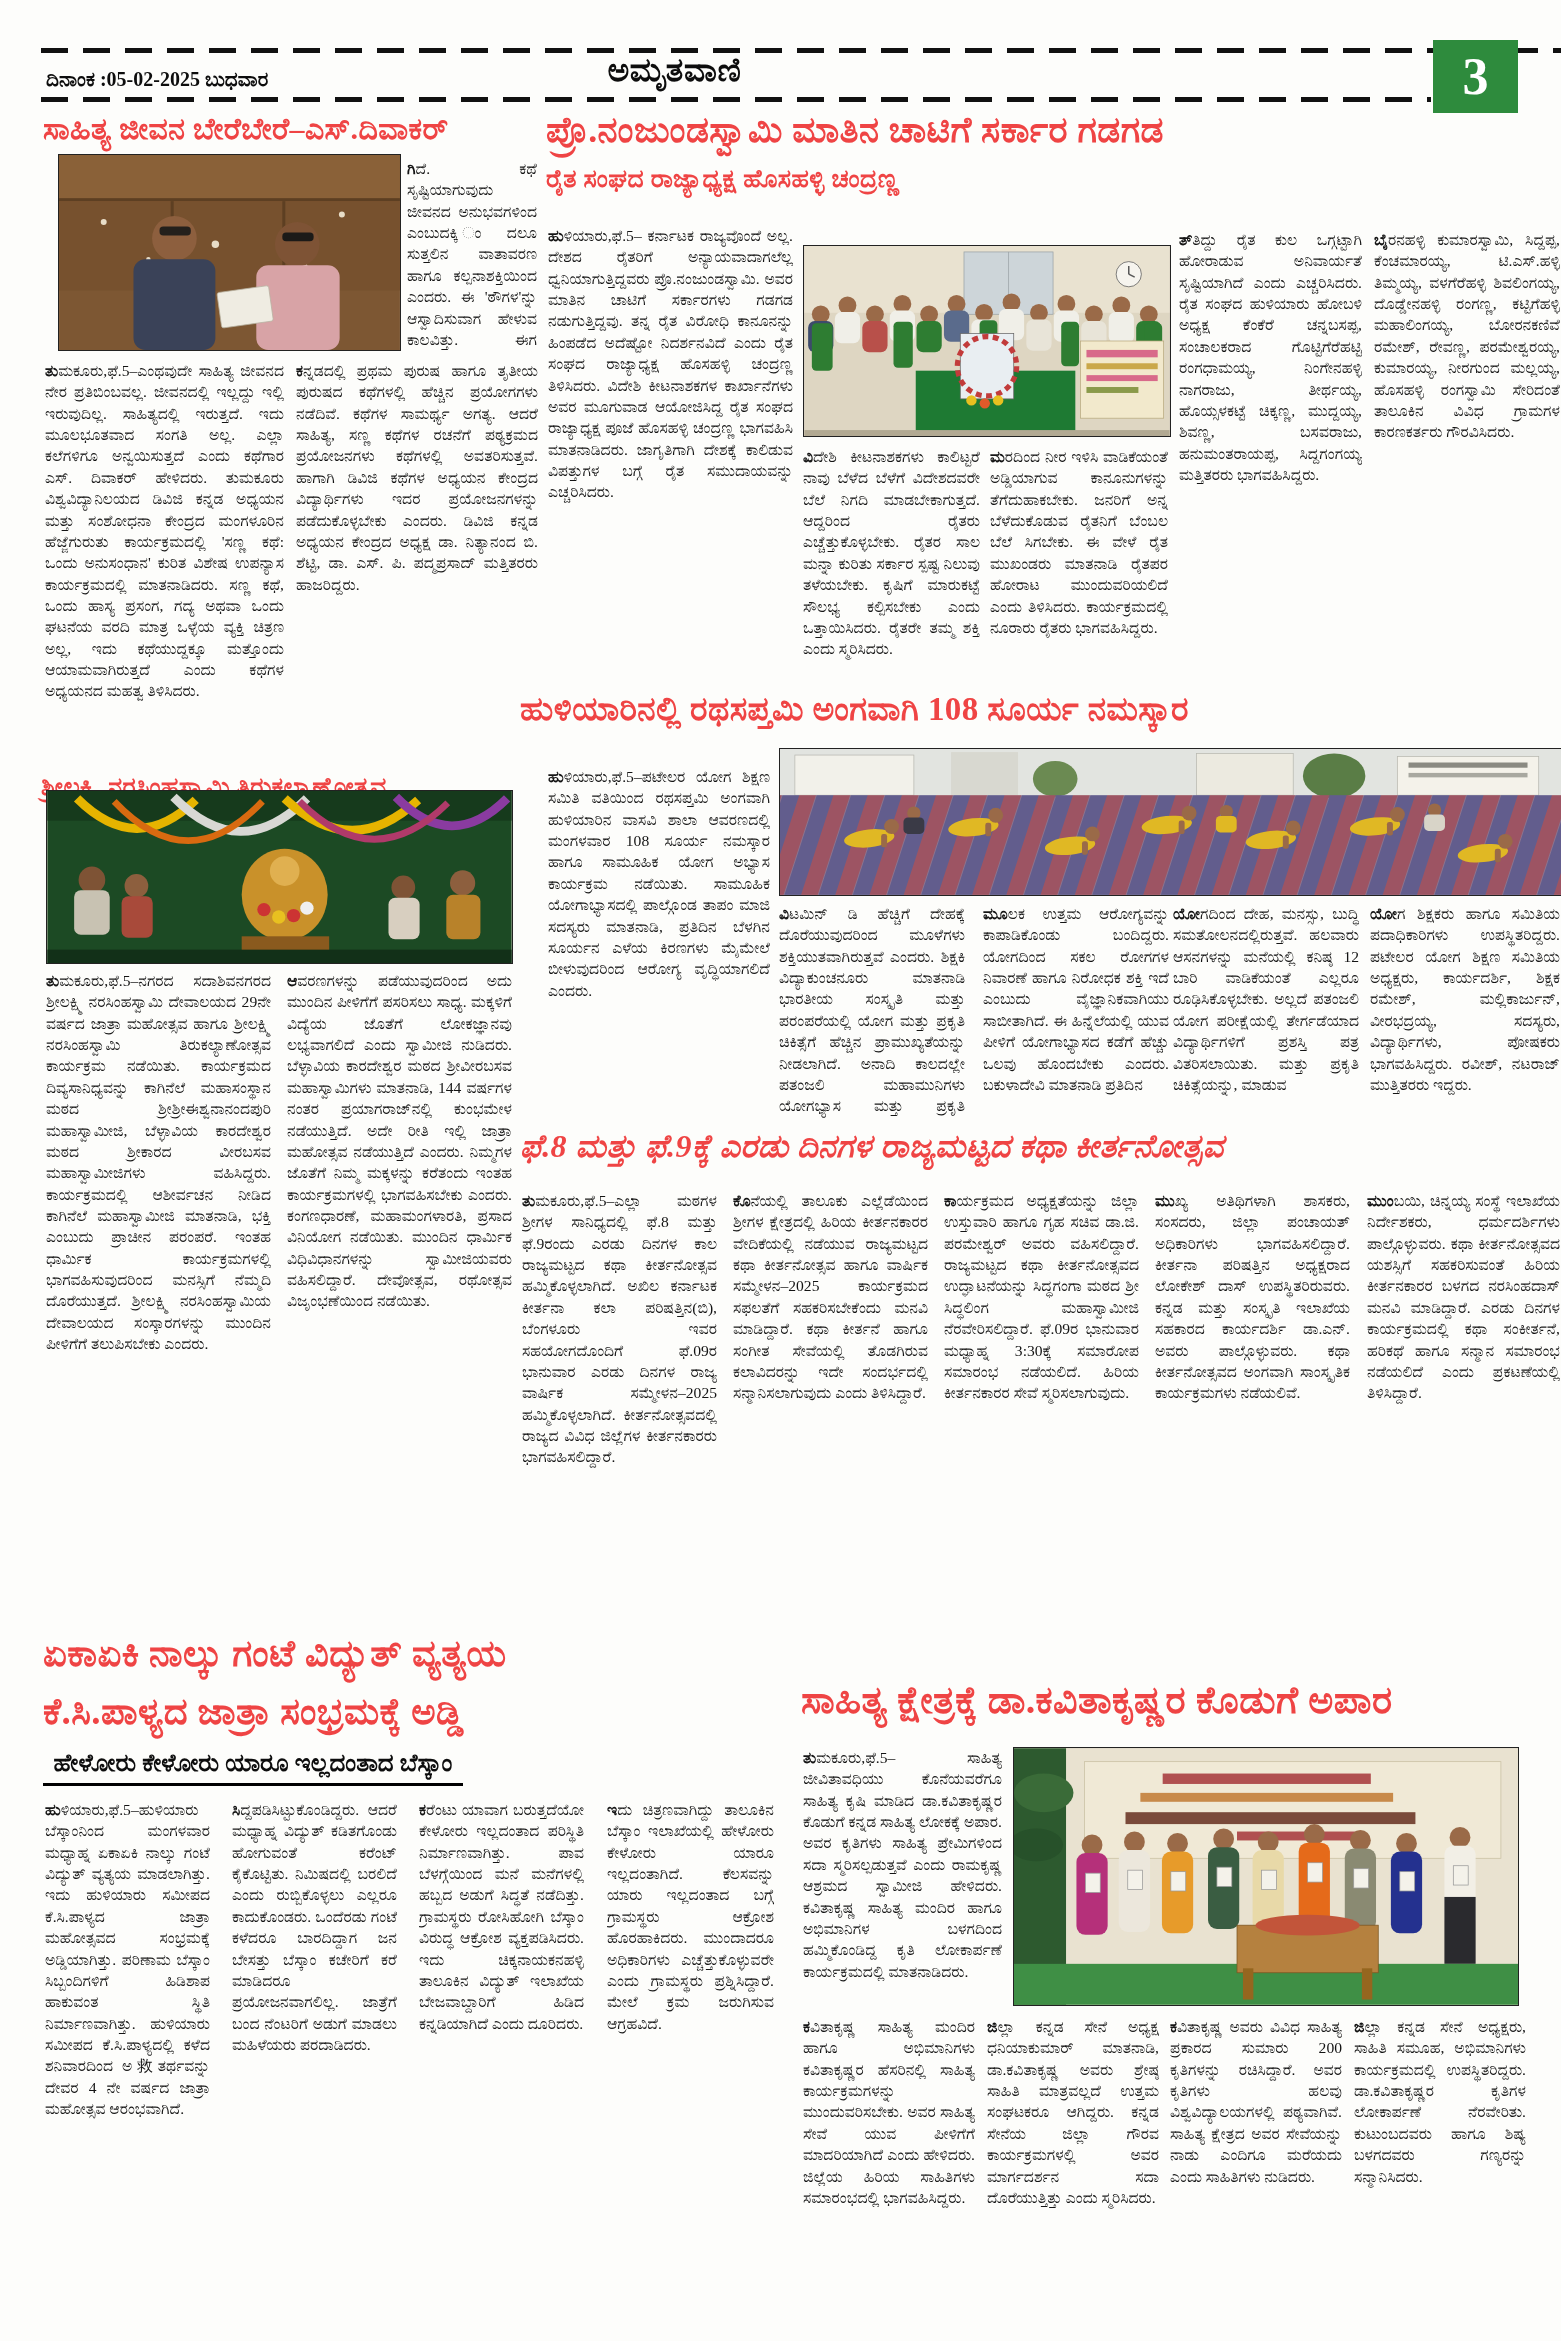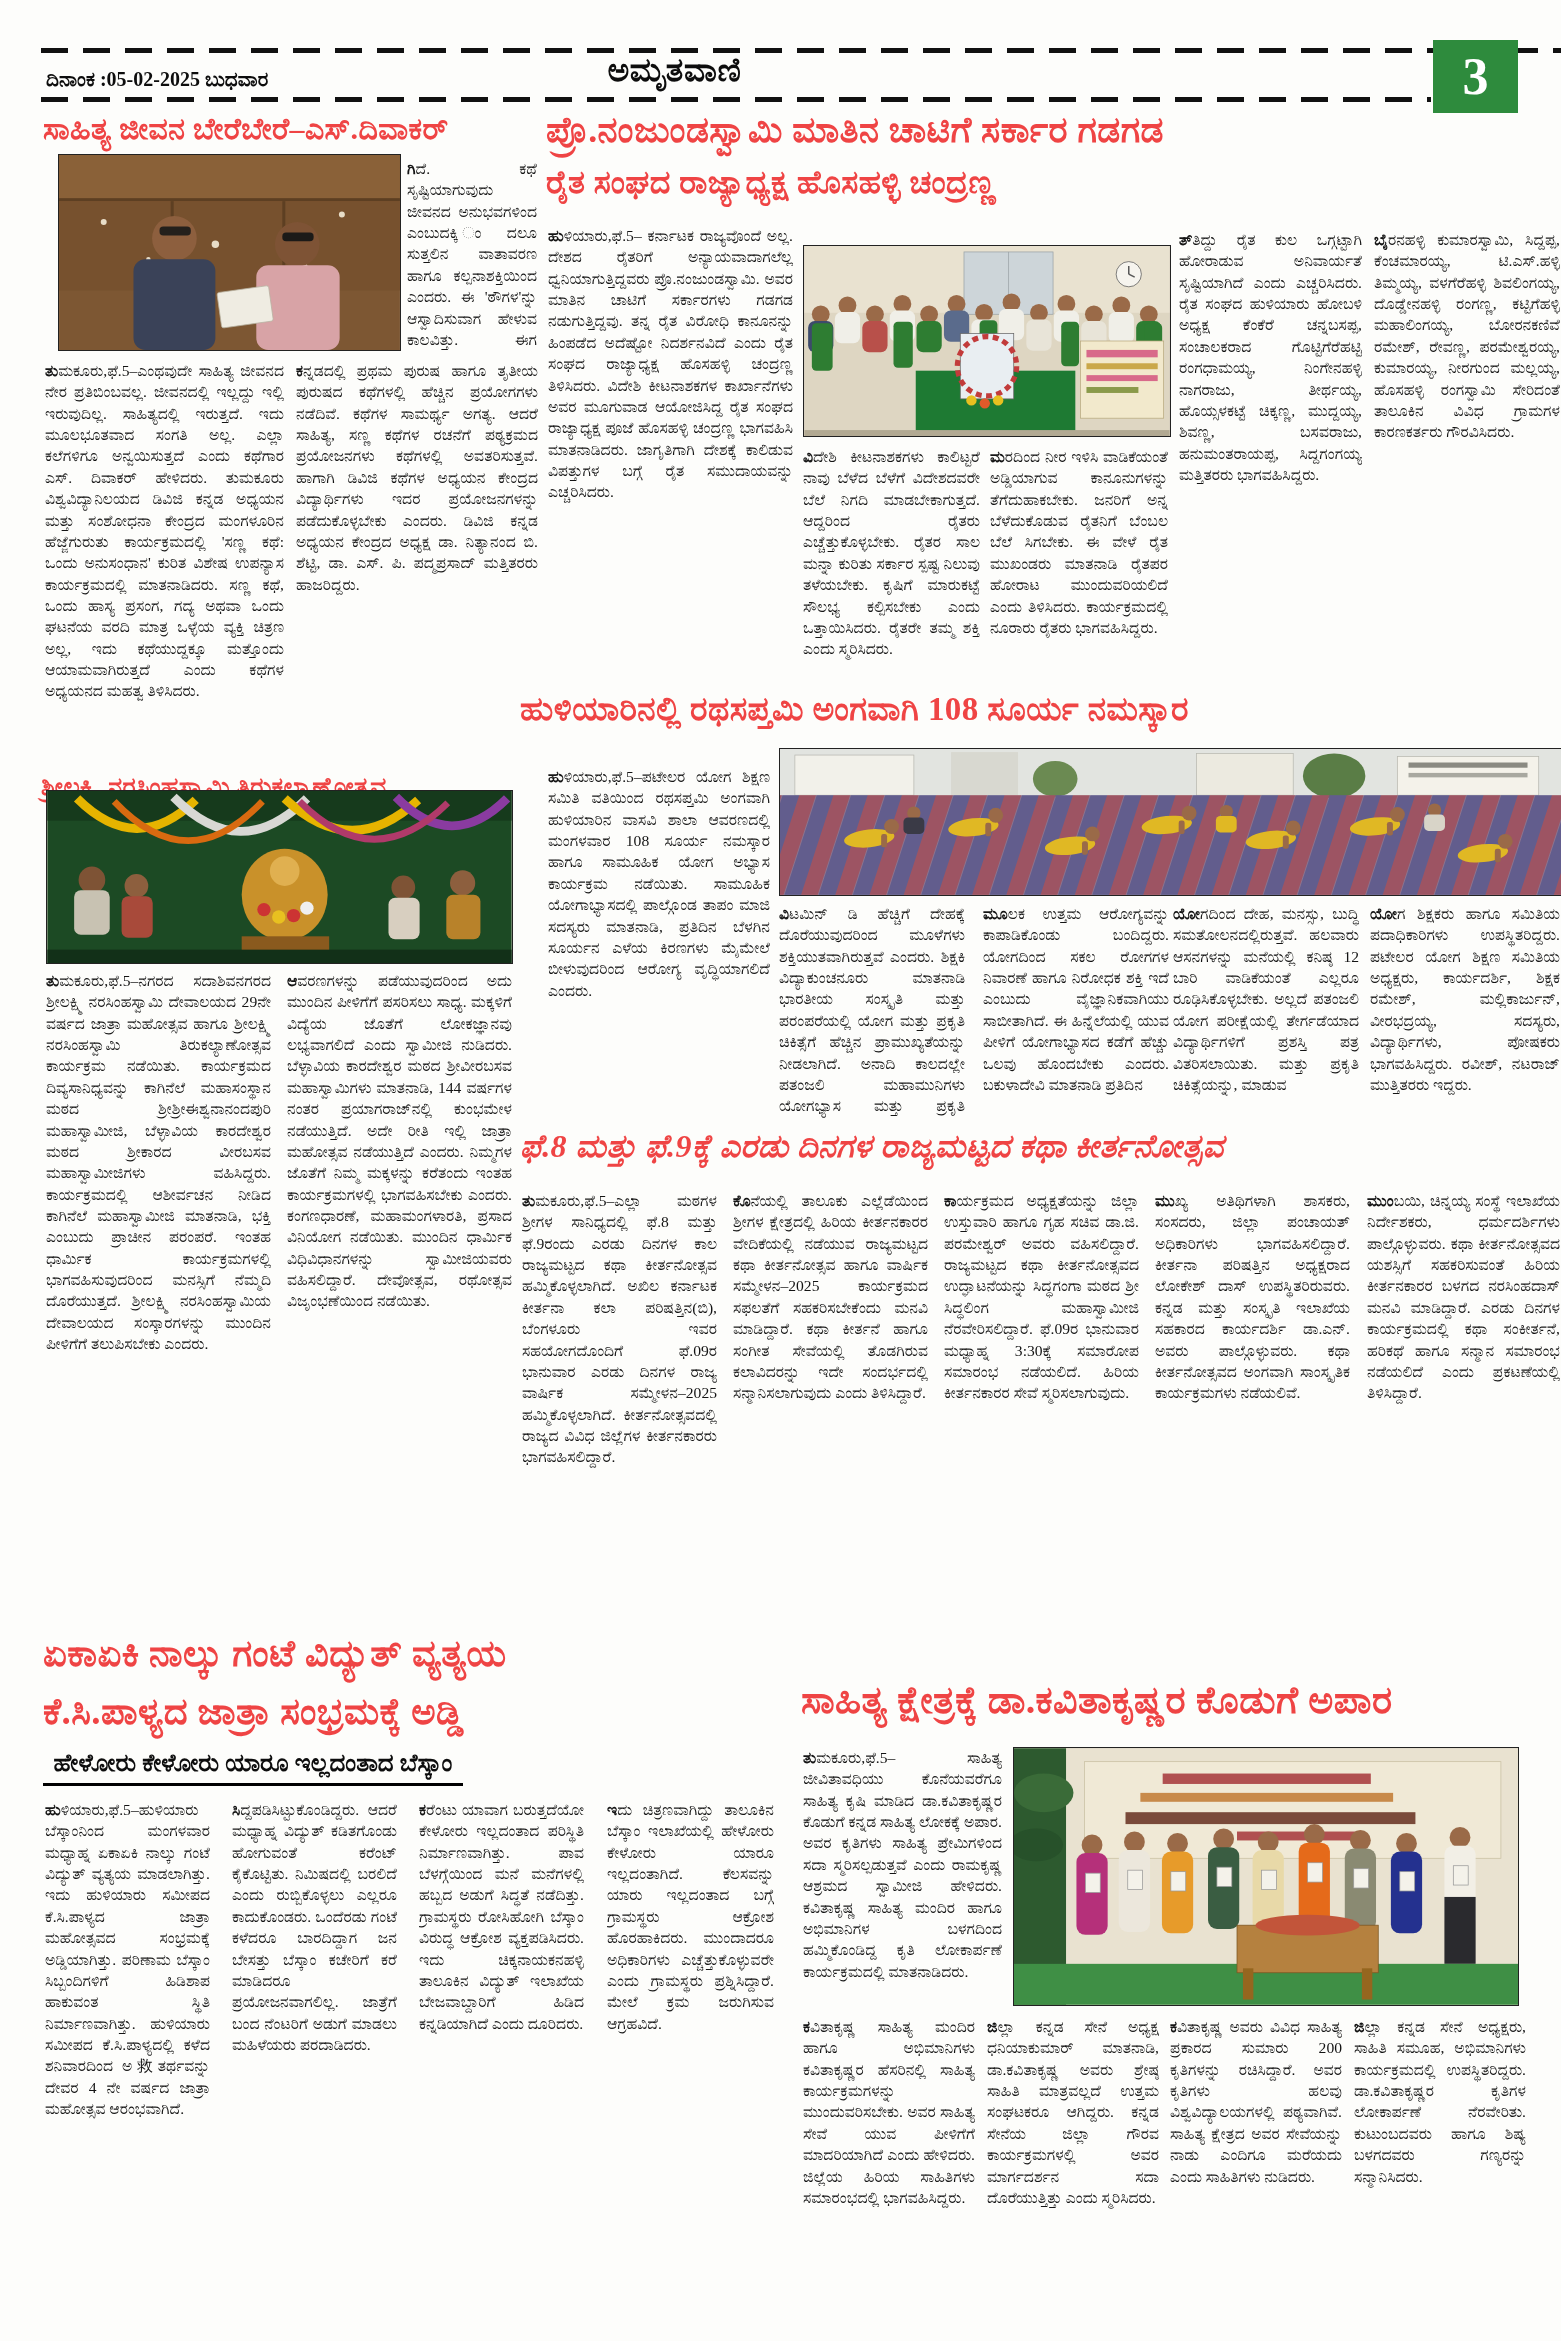--- a/index.html
+++ b/index.html
@@ -52,21 +52,21 @@
       <rect x="265" y="148" width="112" height="114" rx="16" fill="#d8a3a6"></rect>
     <rect x="215" y="180" width="70px" height="48" rx="3" fill="#efece2" stroke="#b8b2a2" transform="rotate(-8 250 204)"></rect>
   </svg>
 </div>
 
 <div class="col" style="left:407px;top:158px;width:130px;height:195px;">ಗಿದೆ. ಕಥೆ ಸೃಷ್ಟಿಯಾಗುವುದು ಜೀವನದ ಅನುಭವಗಳಿಂದ ಎಂಬುದಕ್ಕಿ ಂದಲೂ ಸುತ್ತಲಿನ ವಾತಾವರಣ ಹಾಗೂ ಕಲ್ಪನಾಶಕ್ತಿಯಿಂದ ಎಂದರು. ಈ 'ಠೌಗಳ'ನ್ನು ಆಸ್ವಾದಿಸುವಾಗ ಹೇಳುವ ಕಾಲವಿತ್ತು. ಈಗ ಪುಸ್ತಕದಲ್ಲಿ ಓದಬೇಕಿದೆ. ಕಥೆ ಚಿತ್ರಿಸಿದ ಪಾತ್ರಗಳನ್ನು ಹಿಡಿದಿಟ್ಟುಕೊಂಡು ಓದಿಸಿಕೊಳ್ಳುತ್ತವೆ. ನ್ಯಕ್ಷ ಕಲಿ ಇ�ತ್ತೀಚಿನ ಕಥೆಗಳಲ್ಲಿ ಪಠ್ಯಕ್ರಮ ಹಾಗೂ ಅಭ್ಯಾಸಗಳು ಉತ್ತಮ ಕಥೆಗಳೆ ಅಲ್ಲ. ಆದರೆ ಸಾಹಿತ್ಯ, ಸಣ್ಣ ಕಥೆಗಳ ರಚನೆಗೆ ಪಠ್ಯಕ್ರಮದ ಅವಶ್ಯಕತೆ ಇದೆ ಎಂದು ಹೇಳಿದರು.</div>
 <div class="col" style="left:45px;top:360px;width:239px;height:373px;">ತುಮಕೂರು,ಫೆ.5–ಎಂಥವುದೇ ಸಾಹಿತ್ಯ ಜೀವನದ ನೇರ ಪ್ರತಿಬಿಂಬವಲ್ಲ. ಜೀವನದಲ್ಲಿ ಇಲ್ಲದ್ದು ಇಲ್ಲಿ ಇರುವುದಿಲ್ಲ. ಸಾಹಿತ್ಯದಲ್ಲಿ ಇರುತ್ತದೆ. ಇದು ಮೂಲಭೂತವಾದ ಸಂಗತಿ ಅಲ್ಲ. ಎಲ್ಲಾ ಕಲೆಗಳಿಗೂ ಅನ್ವಯಿಸುತ್ತದೆ ಎಂದು ಕಥೆಗಾರ ಎಸ್. ದಿವಾಕರ್ ಹೇಳಿದರು. ತುಮಕೂರು ವಿಶ್ವವಿದ್ಯಾನಿಲಯದ ಡಿವಿಜಿ ಕನ್ನಡ ಅಧ್ಯಯನ ಮತ್ತು ಸಂಶೋಧನಾ ಕೇಂದ್ರದ ಮಂಗಳೂರಿನ ಹೆಜ್ಜೆಗುರುತು ಕಾರ್ಯಕ್ರಮದಲ್ಲಿ 'ಸಣ್ಣ ಕಥೆ: ಒಂದು ಅನುಸಂಧಾನ' ಕುರಿತ ವಿಶೇಷ ಉಪನ್ಯಾಸ ಕಾರ್ಯಕ್ರಮದಲ್ಲಿ ಮಾತನಾಡಿದರು. ಸಣ್ಣ ಕಥೆ, ಒಂದು ಹಾಸ್ಯ ಪ್ರಸಂಗ, ಗದ್ಯ ಅಥವಾ ಒಂದು ಘಟನೆಯ ವರದಿ ಮಾತ್ರ ಒಳ್ಳೆಯ ವ್ಯಕ್ತಿ ಚಿತ್ರಣ ಅಲ್ಲ, ಇದು ಕಥೆಯುದ್ದಕ್ಕೂ ಮತ್ತೊಂದು ಆಯಾಮವಾಗಿರುತ್ತದೆ ಎಂದು ಕಥೆಗಳ ಅಧ್ಯಯನದ ಮಹತ್ವ ತಿಳಿಸಿದರು.</div>
 <div class="col" style="left:296px;top:360px;width:242px;height:373px;">ಕನ್ನಡದಲ್ಲಿ ಪ್ರಥಮ ಪುರುಷ ಹಾಗೂ ತೃತೀಯ ಪುರುಷದ ಕಥೆಗಳಲ್ಲಿ ಹೆಚ್ಚಿನ ಪ್ರಯೋಗಗಳು ನಡೆದಿವೆ. ಕಥೆಗಳ ಸಾಮರ್ಥ್ಯ ಅಗತ್ಯ. ಆದರೆ ಸಾಹಿತ್ಯ, ಸಣ್ಣ ಕಥೆಗಳ ರಚನೆಗೆ ಪಠ್ಯಕ್ರಮದ ಪ್ರಯೋಜನಗಳು ಕಥೆಗಳಲ್ಲಿ ಅವತರಿಸುತ್ತವೆ. ಹಾಗಾಗಿ ಡಿವಿಜಿ ಕಥೆಗಳ ಅಧ್ಯಯನ ಕೇಂದ್ರದ ವಿದ್ಯಾರ್ಥಿಗಳು ಇದರ ಪ್ರಯೋಜನಗಳನ್ನು ಪಡೆದುಕೊಳ್ಳಬೇಕು ಎಂದರು. ಡಿವಿಜಿ ಕನ್ನಡ ಅಧ್ಯಯನ ಕೇಂದ್ರದ ಅಧ್ಯಕ್ಷ ಡಾ. ನಿತ್ಯಾನಂದ ಬಿ. ಶೆಟ್ಟಿ, ಡಾ. ಎಸ್. ಪಿ. ಪದ್ಮಪ್ರಸಾದ್ ಮತ್ತಿತರರು ಹಾಜರಿದ್ದರು.</div>
 
 <div class="abs hl center" style="left:546px;top:110px;width:1011px;font-size:36px;">ಪ್ರೊ.ನಂಜುಂಡಸ್ವಾಮಿ ಮಾತಿನ ಚಾಟಿಗೆ ಸರ್ಕಾರ ಗಡಗಡ</div>
-<div class="abs hl center" style="left:546px;top:165px;width:1011px;font-size:32px;">ರೈತ ಸಂಘದ ರಾಜ್ಯಾಧ್ಯಕ್ಷ ಹೊಸಹಳ್ಳಿ ಚಂದ್ರಣ್ಣ</div>
+<div class="abs hl center" style="left:546px;top:165px;width:1011px;font-size:25px;">ರೈತ ಸಂಘದ ರಾಜ್ಯಾಧ್ಯಕ್ಷ ಹೊಸಹಳ್ಳಿ ಚಂದ್ರಣ್ಣ</div>
 
 <div class="col" style="left:548px;top:225px;width:245px;height:468px;">ಹುಳಿಯಾರು,ಫೆ.5– ಕರ್ನಾಟಕ ರಾಜ್ಯವೊಂದೆ ಅಲ್ಲ. ದೇಶದ ರೈತರಿಗೆ ಅನ್ಯಾಯವಾದಾಗಲೆಲ್ಲ ಧ್ವನಿಯಾಗುತ್ತಿದ್ದವರು ಪ್ರೊ.ನಂಜುಂಡಸ್ವಾಮಿ. ಅವರ ಮಾತಿನ ಚಾಟಿಗೆ ಸರ್ಕಾರಗಳು ಗಡಗಡ ನಡುಗುತ್ತಿದ್ದವು. ತನ್ನ ರೈತ ವಿರೋಧಿ ಕಾನೂನನ್ನು ಹಿಂಪಡೆದ ಅದೆಷ್ಟೋ ನಿದರ್ಶನವಿದೆ ಎಂದು ರೈತ ಸಂಘದ ರಾಜ್ಯಾಧ್ಯಕ್ಷ ಹೊಸಹಳ್ಳಿ ಚಂದ್ರಣ್ಣ ತಿಳಿಸಿದರು. ವಿದೇಶಿ ಕೀಟನಾಶಕಗಳ ಕಾರ್ಖಾನೆಗಳು ಅವರ ಮೂಗುವಾಡ ಆಯೋಜಿಸಿದ್ದ ರೈತ ಸಂಘದ ರಾಜ್ಯಾಧ್ಯಕ್ಷ ಪೂಜೆ ಹೊಸಹಳ್ಳಿ ಚಂದ್ರಣ್ಣ ಭಾಗವಹಿಸಿ ಮಾತನಾಡಿದರು. ಜಾಗೃತಿಗಾಗಿ ದೇಶಕ್ಕೆ ಕಾಲಿಡುವ ವಿಪತ್ತುಗಳ ಬಗ್ಗೆ ರೈತ ಸಮುದಾಯವನ್ನು ಎಚ್ಚರಿಸಿದರು.</div>
 
 <div class="photo" style="left:803px;top:245px;width:366px;height:190px;">
   <svg width="366" height="190" viewBox="0 0 492 256" xmlns="http://www.w3.org/2000/svg">
     <rect width="492" height="256" fill="#ded6c2"></rect>
     <rect y="0" width="492" height="90" fill="#e9e2d0"></rect>
     <rect x="215" y="8" width="120" height="84" fill="#cdd5d9" stroke="#9aa2a6"></rect>
       <line x1="275" y1="8" x2="275" y2="92" stroke="#9aa2a6"></line>
     <circle cx="437" cy="38" r="17" fill="#f6f4ee" stroke="#555"></circle>

